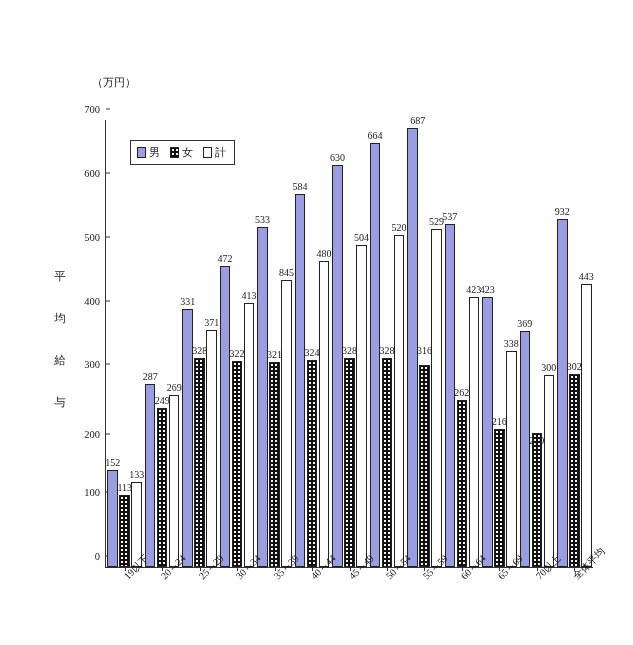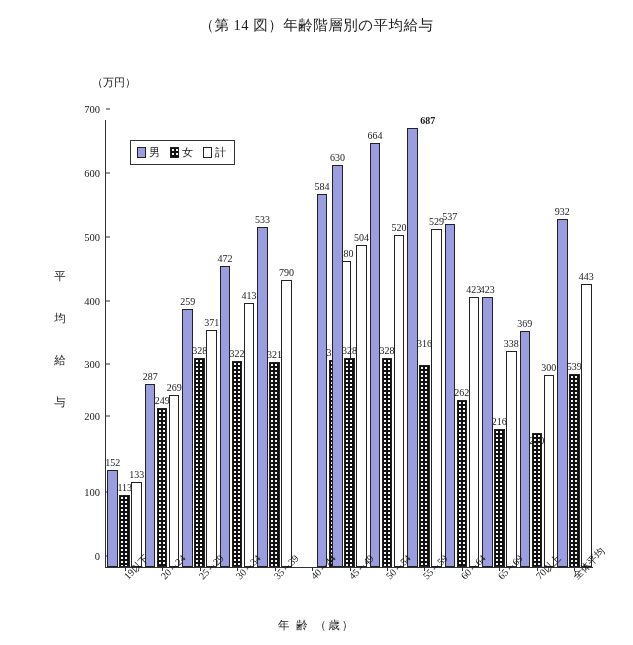--- a/index.html
+++ b/index.html
@@ -153,35 +153,34 @@
     background-image: radial-gradient(circle at 2px 2px, #fff 0.7px, transparent 0.9px);
     background-size: 4px 4px;
   }
   .swatch.total { background: #fff; }
 </style>
 </head>
 <body>
 
 <div id="page">
 
-  <div class="title">（第 14 図）年齢階層別の平均給与</div>
   <div class="unit-label">（万円）</div>
 
   <div class="yaxis-title">
     <span>平</span>
     <span>均</span>
     <span>給</span>
     <span>与</span>
   </div>
 
   <div id="plot">
     <div id="yticks">
         <div class="ytick" style="bottom: 0px;">0<span class="tickmark"></span></div>
         <div class="ytick" style="bottom: 63.8571px;">100<span class="tickmark"></span></div>
-        <div class="ytick" style="bottom: 140px;">200<span class="tickmark"></span></div>
+        <div class="ytick" style="bottom: 122px;">200<span class="tickmark"></span></div>
         <div class="ytick" style="bottom: 191.571px;">300<span class="tickmark"></span></div>
         <div class="ytick" style="bottom: 255.429px; text-align: center;">400<span class="tickmark"></span></div>
         <div class="ytick" style="bottom: 319.286px;">500<span class="tickmark"></span></div>
         <div class="ytick" style="bottom: 383.143px;">600<span class="tickmark"></span></div>
         <div class="ytick" style="bottom: 447px;">700<span class="tickmark"></span></div>
       </div>
     <div id="groups">
         <div class="group" style="left: 0px; width: 37.4615px;">
           <div class="bar male" style="left: 1.48077px; width: 10.5px; height: 97.0629px;"></div>
           <div class="vlabel" style="left: 6.73077px; bottom: 99.0629px;">152</div>
@@ -193,43 +192,43 @@
         <div class="group" style="left: 37.4615px; width: 37.4615px;">
           <div class="bar male" style="left: 1.48077px; width: 10.5px; height: 183.27px;"></div>
           <div class="vlabel" style="left: 6.73077px; bottom: 185.27px;">287</div>
           <div class="bar female" style="left: 13.4808px; width: 10.5px; height: 159.004px;"></div>
           <div class="vlabel" style="left: 18.7308px; bottom: 161.004px;">249</div>
           <div class="bar total" style="left: 25.4808px; width: 10.5px; height: 171.776px;"></div>
           <div class="vlabel" style="left: 30.7308px; bottom: 173.776px;">269</div>
         </div>
         <div class="group" style="left: 74.9231px; width: 37.4615px;">
           <div class="bar male" style="left: 1.48077px; width: 10.5px; height: 257.983px;"></div>
-          <div class="vlabel" style="left: 6.73077px; bottom: 259.983px;">259</div>
+          <div class="vlabel" style="left: 6.73077px; bottom: 259.983px;">331</div>
           <div class="bar female" style="left: 13.4808px; width: 10.5px; height: 209.451px;"></div>
           <div class="vlabel" style="left: 18.7308px; bottom: 211.451px;">328</div>
           <div class="bar total" style="left: 25.4808px; width: 10.5px; height: 236.91px;"></div>
           <div class="vlabel" style="left: 30.7308px; bottom: 238.91px;">371</div>
         </div>
         <div class="group" style="left: 112.385px; width: 37.4615px;">
           <div class="bar male" style="left: 1.48077px; width: 10.5px; height: 301.406px;"></div>
           <div class="vlabel" style="left: 6.73077px; bottom: 303.406px; text-align: right;">472</div>
           <div class="bar female" style="left: 13.4808px; width: 10.5px; height: 205.62px;"></div>
           <div class="vlabel" style="left: 18.7308px; bottom: 207.62px;">322</div>
           <div class="bar total" style="left: 25.4808px; width: 10.5px; height: 263.73px;"></div>
           <div class="vlabel" style="left: 30.7308px; bottom: 265.73px;">413</div>
         </div>
         <div class="group" style="left: 149.846px; width: 37.4615px;">
           <div class="bar male" style="left: 1.48077px; width: 10.5px; height: 340.359px;"></div>
           <div class="vlabel" style="left: 6.73077px; bottom: 342.359px;">533</div>
           <div class="bar female" style="left: 13.4808px; width: 10.5px; height: 204.981px;"></div>
           <div class="vlabel" style="left: 18.7308px; bottom: 206.981px;">321</div>
           <div class="bar total" style="left: 25.4808px; width: 10.5px; height: 286.719px;"></div>
-          <div class="vlabel" style="left: 30.7308px; bottom: 288.719px;">790</div>
-        </div>
-        <div class="group" style="left: 187.308px; width: 37.4615px; margin-left: 22px;">
+          <div class="vlabel" style="left: 30.7308px; bottom: 288.719px;">845</div>
+        </div>
+        <div class="group" style="left: 187.308px; width: 37.4615px;">
           <div class="bar male" style="left: 1.48077px; width: 10.5px; height: 372.926px;"></div>
           <div class="vlabel" style="left: 6.73077px; bottom: 374.926px;">584</div>
           <div class="bar female" style="left: 13.4808px; width: 10.5px; height: 206.897px;"></div>
           <div class="vlabel" style="left: 18.7308px; bottom: 208.897px;">324</div>
           <div class="bar total" style="left: 25.4808px; width: 10.5px; height: 306.514px;"></div>
           <div class="vlabel" style="left: 30.7308px; bottom: 308.514px;">480</div>
         </div>
         <div class="group" style="left: 224.769px; width: 37.4615px;">
           <div class="bar male" style="left: 1.48077px; width: 10.5px; height: 402.3px;"></div>
           <div class="vlabel" style="left: 6.73077px; bottom: 404.3px;">630</div>
@@ -241,23 +240,23 @@
         <div class="group" style="left: 262.231px; width: 37.4615px;">
           <div class="bar male" style="left: 1.48077px; width: 10.5px; height: 424.011px;"></div>
           <div class="vlabel" style="left: 6.73077px; bottom: 426.011px;">664</div>
           <div class="bar female" style="left: 13.4808px; width: 10.5px; height: 209.451px;"></div>
           <div class="vlabel" style="left: 18.7308px; bottom: 211.451px;">328</div>
           <div class="bar total" style="left: 25.4808px; width: 10.5px; height: 332.057px;"></div>
           <div class="vlabel" style="left: 30.7308px; bottom: 334.057px;">520</div>
         </div>
         <div class="group" style="left: 299.692px; width: 37.4615px;">
           <div class="bar male" style="left: 1.48077px; width: 10.5px; height: 438.699px;"></div>
-          <div class="vlabel" style="left: 22px; bottom: 440.699px; font-weight: bold;">687</div>
+          <div class="vlabel" style="left: 12px; bottom: 440.699px;">687</div>
           <div class="bar female" style="left: 13.4808px; width: 10.5px; height: 201.789px;"></div>
-          <div class="vlabel" style="left: 18.7308px; bottom: 218px; margin-top: 40px;">316</div>
+          <div class="vlabel" style="left: 18.7308px; bottom: 211px; margin-top: 40px;">316</div>
           <div class="bar total" style="left: 25.4808px; width: 10.5px; height: 337.804px;"></div>
           <div class="vlabel" style="left: 30.7308px; bottom: 339.804px;">529</div>
         </div>
         <div class="group" style="left: 337.154px; width: 37.4615px;">
           <div class="bar male" style="left: 1.48077px; width: 10.5px; height: 342.913px;"></div>
           <div class="vlabel" style="left: 6.73077px; bottom: 344.913px;">537</div>
           <div class="bar female" style="left: 13.4808px; width: 10.5px; height: 167.306px;"></div>
           <div class="vlabel" style="left: 18.7308px; bottom: 169.306px;">262</div>
           <div class="bar total" style="left: 25.4808px; width: 10.5px; height: 270.116px;"></div>
           <div class="vlabel" style="left: 30.7308px; bottom: 272.116px;">423</div>
@@ -275,21 +274,21 @@
           <div class="vlabel" style="left: 6.73077px; bottom: 237.633px;">369</div>
           <div class="bar female" style="left: 13.4808px; width: 10.5px; height: 134.1px;"></div>
           <div class="vlabel" style="left: 18.7308px; bottom: 121px;">210</div>
           <div class="bar total" style="left: 25.4808px; width: 10.5px; height: 191.571px;"></div>
           <div class="vlabel" style="left: 30.7308px; bottom: 193.571px;">300</div>
         </div>
         <div class="group" style="left: 449.538px; width: 37.4615px;">
           <div class="bar male" style="left: 1.48077px; width: 10.5px; height: 348.021px;"></div>
           <div class="vlabel" style="left: 6.73077px; bottom: 350.021px;">932</div>
           <div class="bar female" style="left: 13.4808px; width: 10.5px; height: 192.849px;"></div>
-          <div class="vlabel" style="left: 18.7308px; bottom: 194.849px;">539</div>
+          <div class="vlabel" style="left: 18.7308px; bottom: 194.849px;">302</div>
           <div class="bar total" style="left: 25.4808px; width: 10.5px; height: 282.887px;"></div>
           <div class="vlabel" style="left: 30.7308px; bottom: 284.887px;">443</div>
         </div>
       </div>
     <div id="xticks">
         <div class="xtickmark" style="left: 18.7308px;"></div>
         <div class="xtick" style="left: 14.7308px; margin-top: 6px;">19以下</div>
         <div class="xtickmark" style="left: 56.1923px;"></div>
         <div class="xtick" style="left: 52.1923px; margin-top: 6px;">20～24</div>
         <div class="xtickmark" style="left: 93.6538px;"></div>
@@ -325,15 +324,14 @@
       <div class="legend-item">
         <span class="swatch female"></span>
         <span>女</span>
       </div>
       <div class="legend-item">
         <span class="swatch total"></span>
         <span>計</span>
       </div>
     </div>
 
-  <div class="xaxis-title">年 齢 （歳）</div>
 
 </div>
 
 </body></html>

